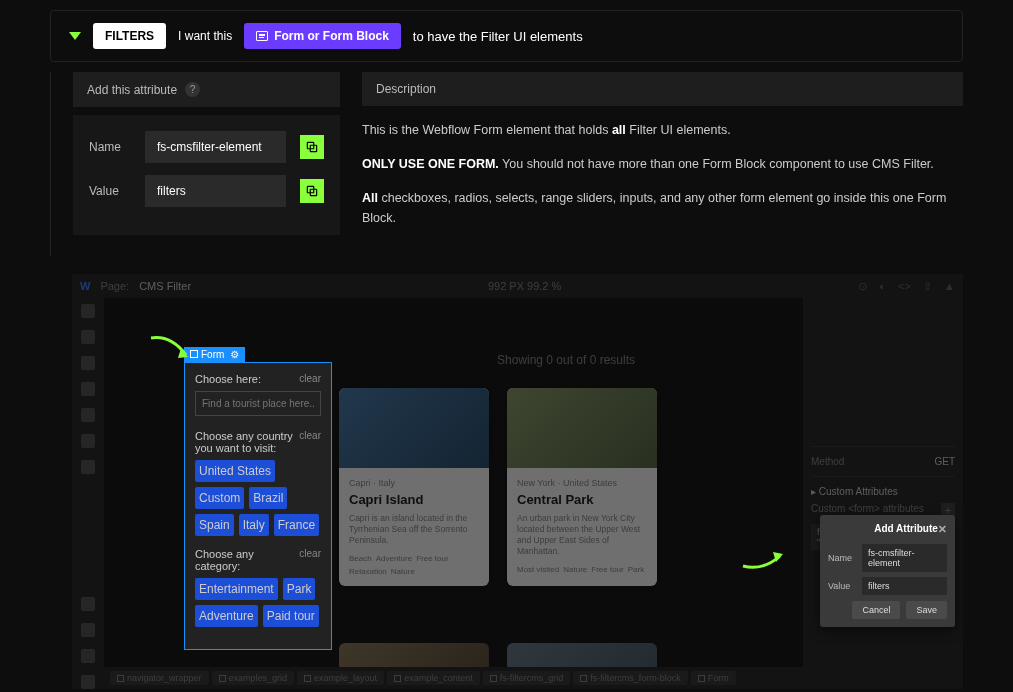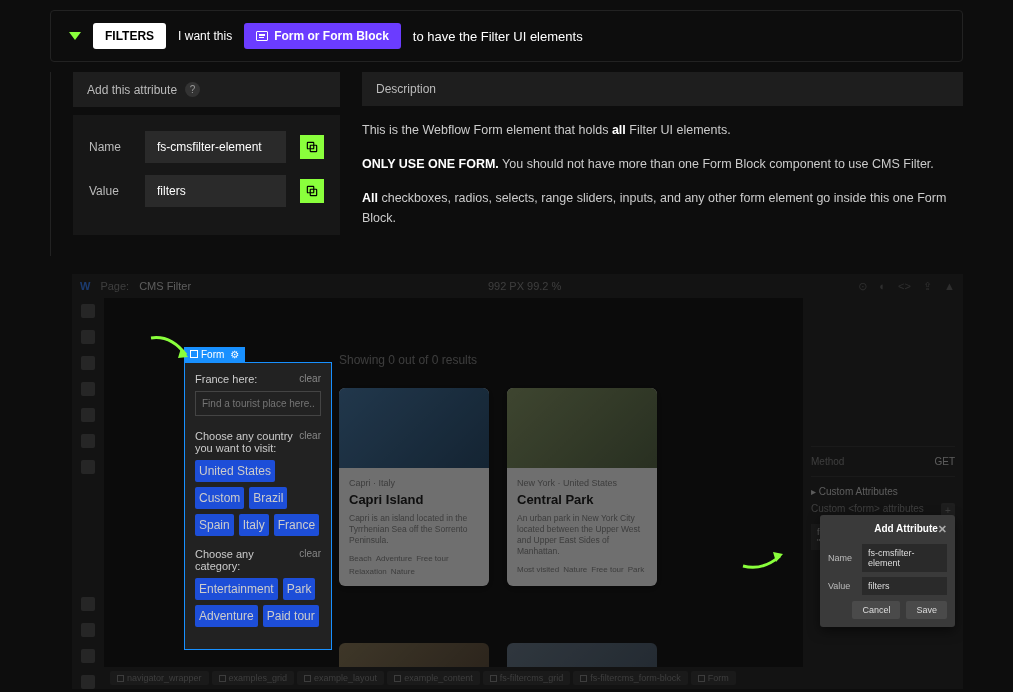--- a/index.html
+++ b/index.html
@@ -49,21 +49,21 @@
 .cards{position:absolute;left:235px;top:70px;display:flex;gap:18px}
 .card{width:150px;background:#f5f5f5;border-radius:6px;overflow:hidden;box-shadow:0 2px 8px rgba(0,0,0,0.3)}
 .card-img{height:80px;background:linear-gradient(135deg,#4a7ba8,#2d5070)}
 .card-img2{height:80px;background:linear-gradient(135deg,#8a9a6a,#5a6a4a)}
 .card-body{padding:10px;color:#333;font-size:10px}
 .card-loc{color:#888;font-size:9px;margin-bottom:4px}
 .card-title{font-weight:bold;font-size:13px;color:#222;margin-bottom:6px}
 .card-desc{font-size:8.5px;color:#888;line-height:1.3}
 .card-tags{display:flex;gap:4px;margin-top:8px;flex-wrap:wrap}
 .card-tag{font-size:8px;color:#888}
-.results-text{color:#888;font-size:12px;margin-bottom:12px}
+.results-text{color:#888;font-size:12px;text-align:center;margin-bottom:12px}
 .cards2{position:absolute;left:235px;top:345px;display:flex;gap:18px}
 .card2-img{height:60px;background:linear-gradient(135deg,#8a7a5a,#5a4a3a);border-radius:6px 6px 0 0;width:150px}
 .rp-section{border-top:1px solid #3a3a3a;padding:6px 0;font-size:10px;color:#888}
 .rp-row{display:flex;justify-content:space-between;padding:3px 0}
 .rp-attr{background:#3a3a3a;padding:3px 6px;font-size:9px;color:#ccc;display:flex;align-items:center;justify-content:space-between;margin-top:4px}
 .rp-attr-icons{display:flex;gap:4px;color:#888}
 .addpop{position:absolute;right:8px;bottom:62px;width:135px;background:#3a3a3a;border-radius:3px;padding:8px;z-index:6;box-shadow:0 4px 12px rgba(0,0,0,0.5)}
 .addpop-head{display:flex;justify-content:flex-end;font-size:10px;color:#fff;font-weight:bold;margin-bottom:8px}
 .addpop-close{color:#aaa;cursor:pointer;font-size:11px}
 .addpop-row{display:flex;align-items:center;gap:6px;margin-bottom:5px}
@@ -170,21 +170,21 @@
         </svg>
 
       <div style="position:absolute;left:80px;top:48px">
         <div class="formbadge">
           <span class="formbadge-sq"></span>
           <span>Form</span>
           <span style="margin-left:3px">⚙</span>
         </div>
         <div class="filterpanel">
           <h4>
-              <span>France here:</span>
+              <span>Choose here:</span>
               <span class="clearlink">clear</span>
             </h4>
           <input class="textinput" placeholder="Find a tourist place here..." style="">
           <h4>
               <span>Choose any country you want to visit:</span>
               <span class="clearlink">clear</span>
             </h4>
           <div class="tags" id="country-tags">
               <span class="tag">United States</span>
               <span class="tag">Custom</span>

